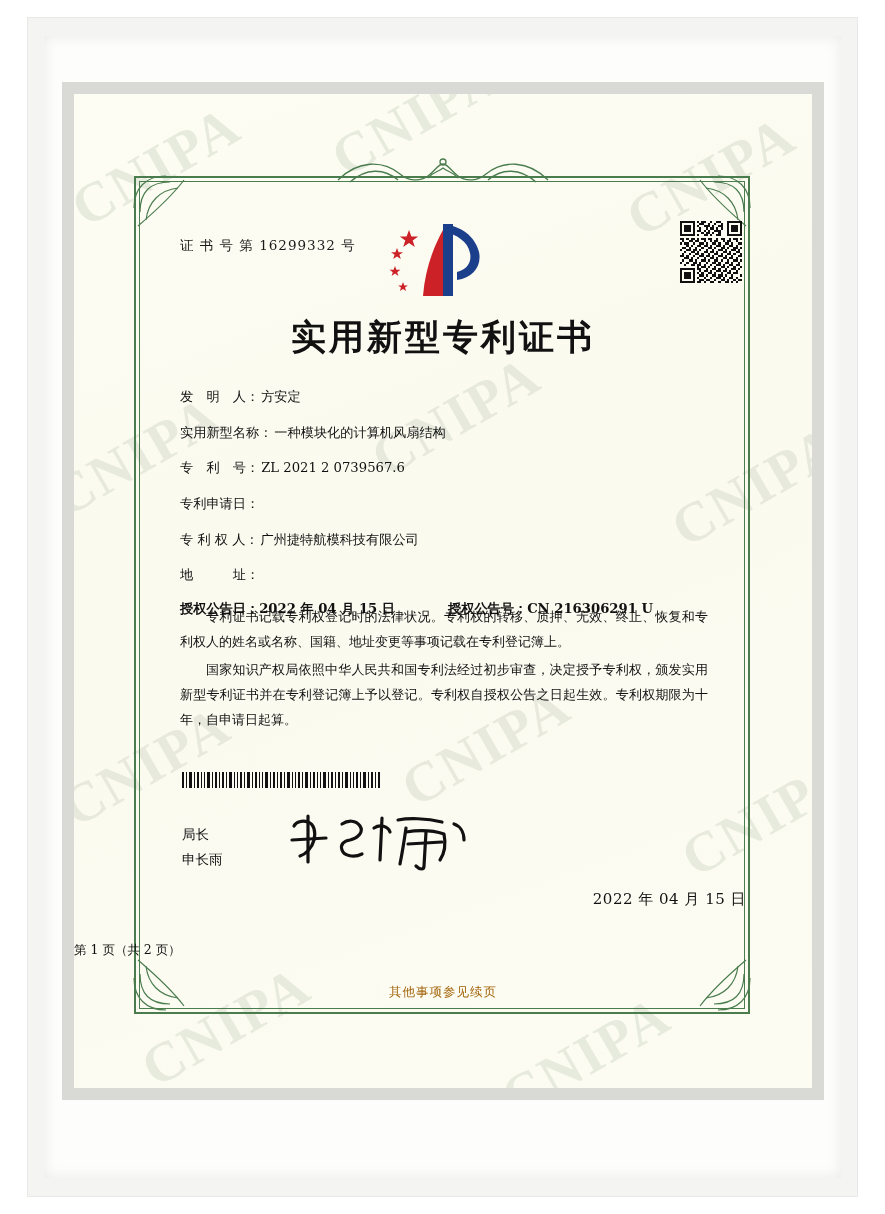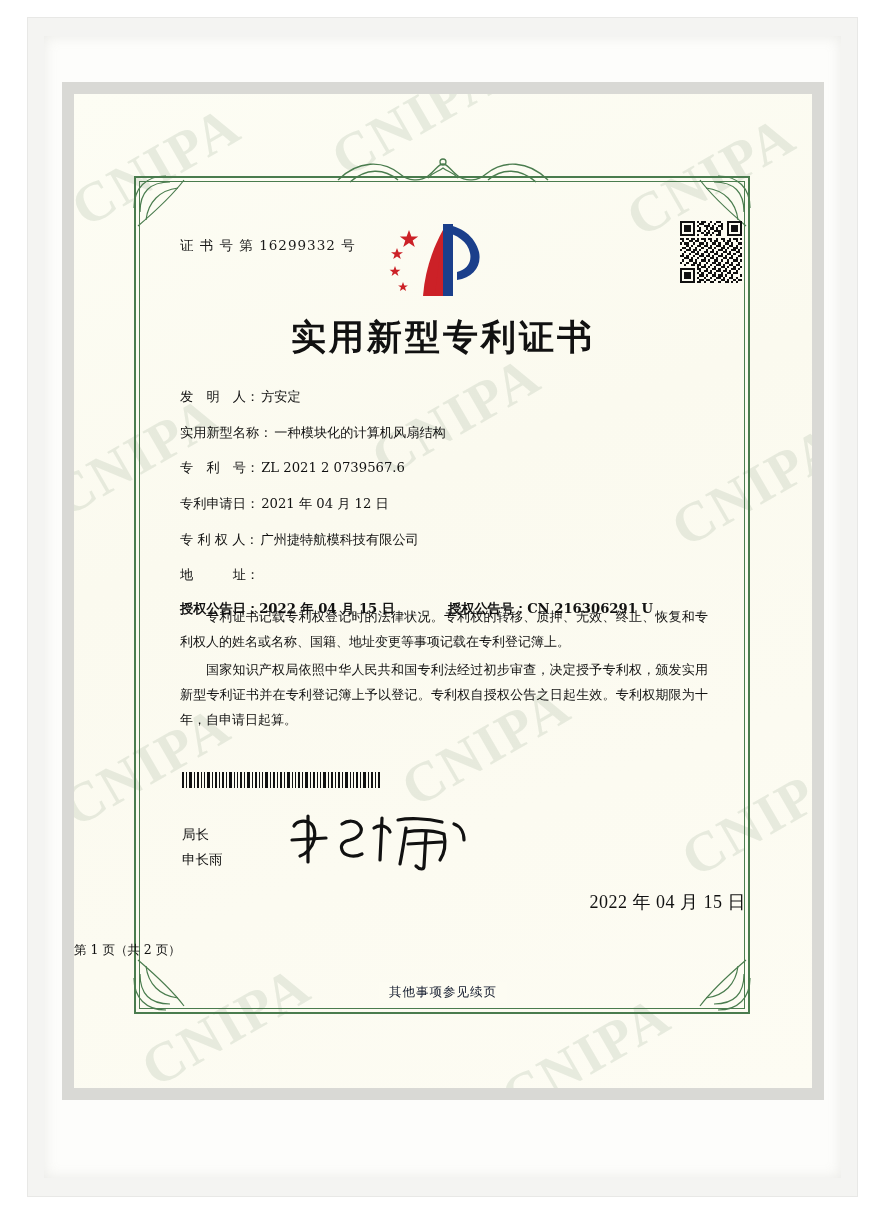--- a/index.html
+++ b/index.html
@@ -200,40 +200,39 @@
     position: absolute;
     left: 212px;
     top: 716px;
     width: 190px;
     height: 62px;
   }
   .sig-date {
     position: absolute;
     right: 66px;
     top: 796px;
-    font-size: 18px;
+    font-size: 15px;
     color: #111;
     letter-spacing: 0.5px;
-    font-family: Liberation Serif, serif;
   }
 
   .page-no {
     position: absolute;
     left: 0; right: 0;
     top: 848px;
     font-size: 12.5px;
     color: #111;
   }
   .other-note {
     position: absolute;
     left: 50%;
     transform: translateX(-50%);
     top: 888px;
     font-size: 12.5px;
-    color: #0f172a;
+    color: #a16207;
     background: #fdfcf2;
     padding: 2px 10px;
     letter-spacing: 1px;
   }
 </style>
 </head>
 <body>
 
 <div class="scan-page">
   <div class="scan-shadow-outer"></div>
@@ -563,21 +562,20 @@
         <div class="field-row">
           <span class="field-label">实用新型名称：</span>
           <span class="field-value">一种模块化的计算机风扇结构</span>
         </div>
         <div class="field-row">
           <span class="field-label">专　利　号：</span>
           <span class="field-value">ZL 2021 2 0739567.6</span>
         </div>
         <div class="field-row">
           <span class="field-label">专利申请日：</span>
-          <span class="field-value">2021 年 04 月 12 日</span>
         </div>
         <div class="field-row">
           <span class="field-label">专 利 权 人：</span>
           <span class="field-value">广州捷特航模科技有限公司</span>
         </div>
         <div class="field-row">
           <span class="field-label">地　　　址：</span>
         </div>
         <div class="grant-row">
           <span class="grant-left">授权公告日：2022 年 04 月 15 日</span>

